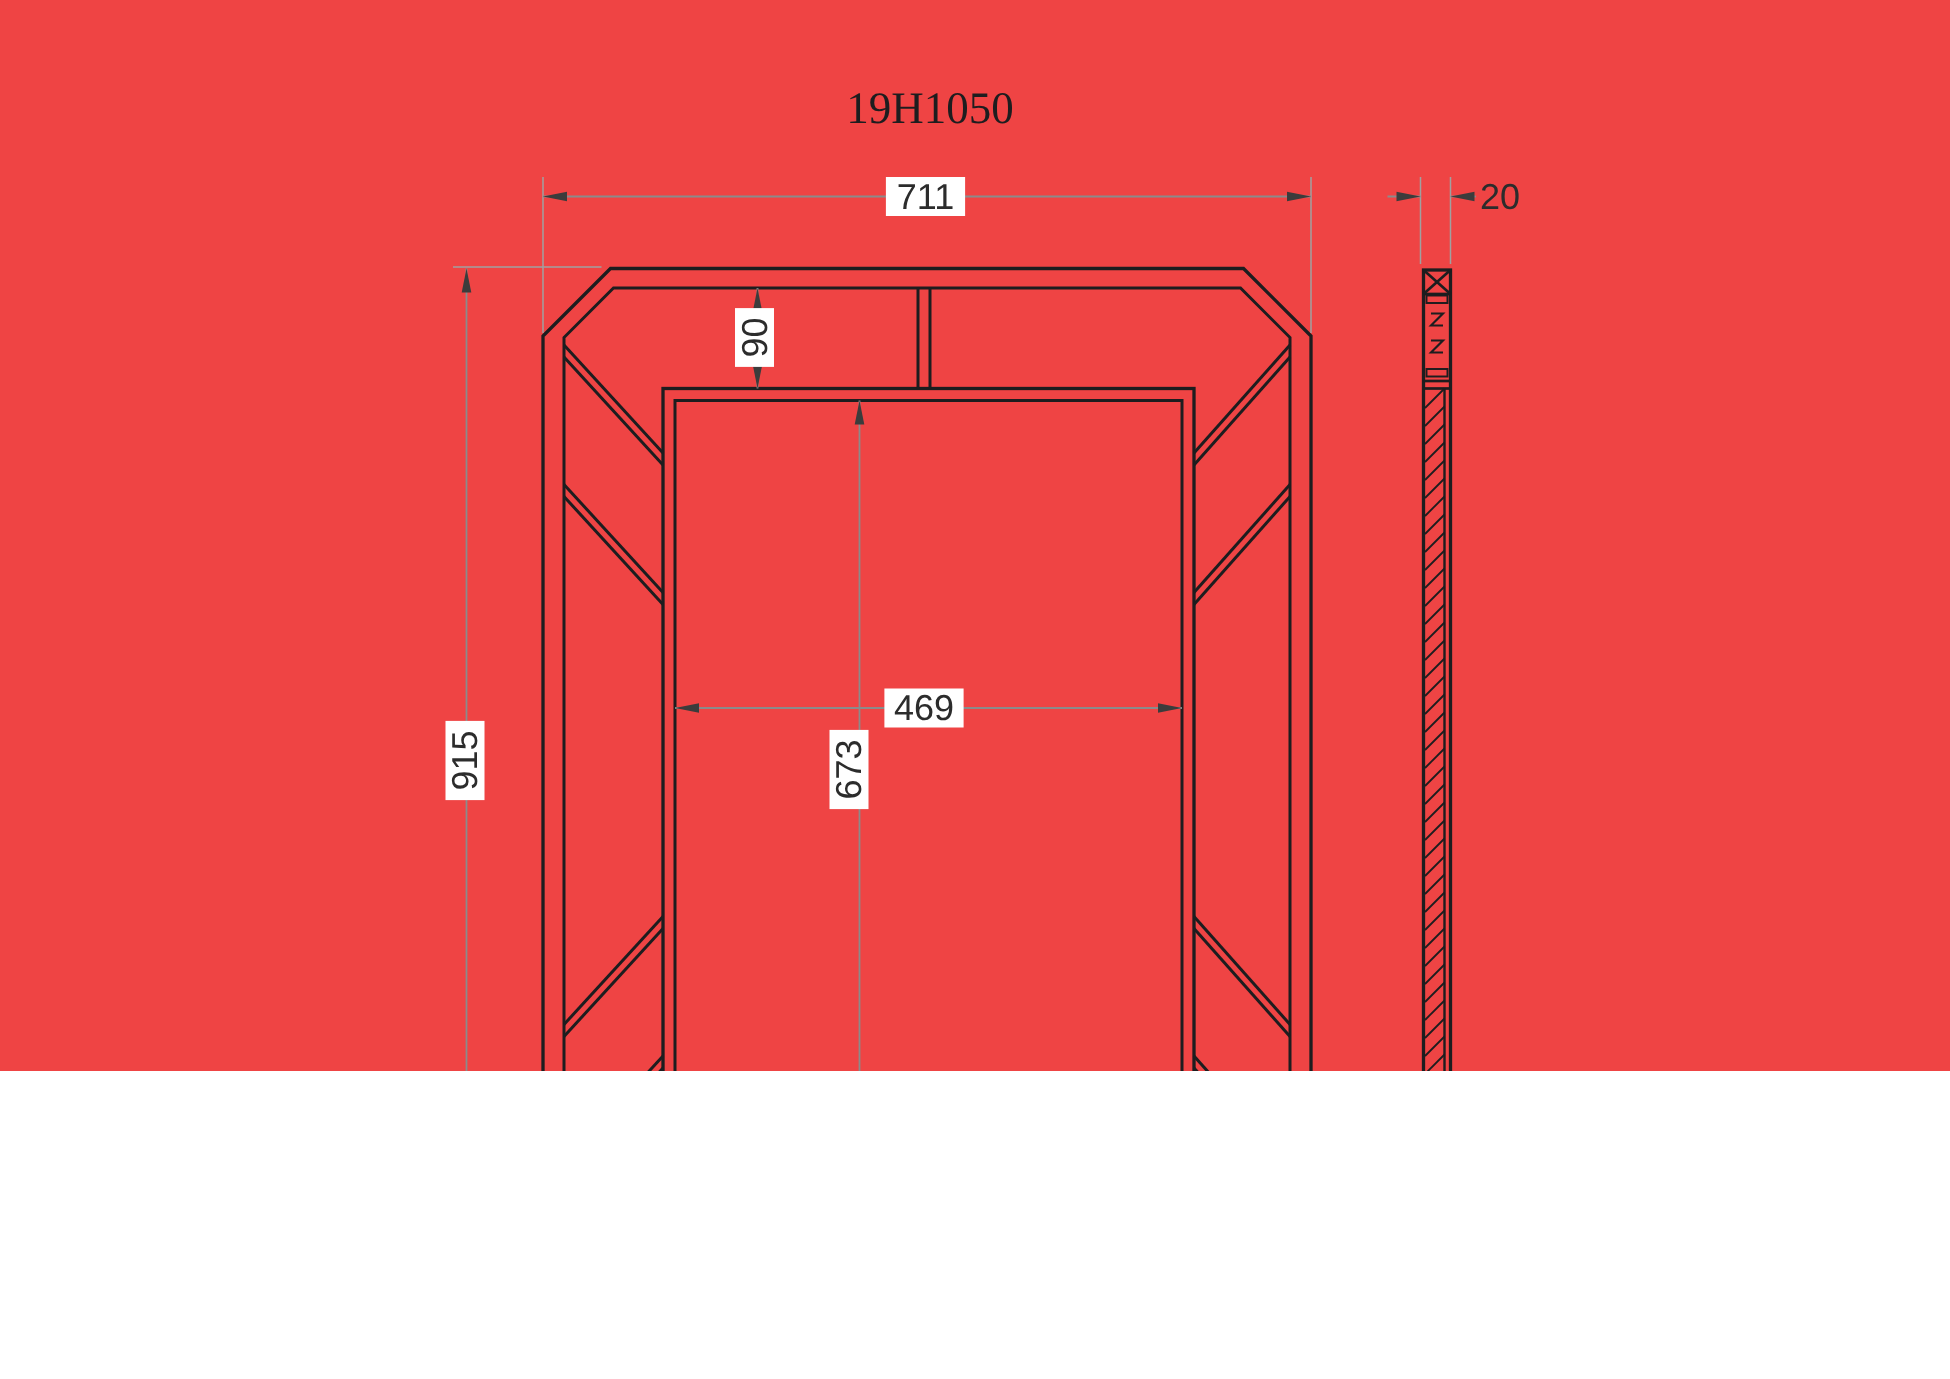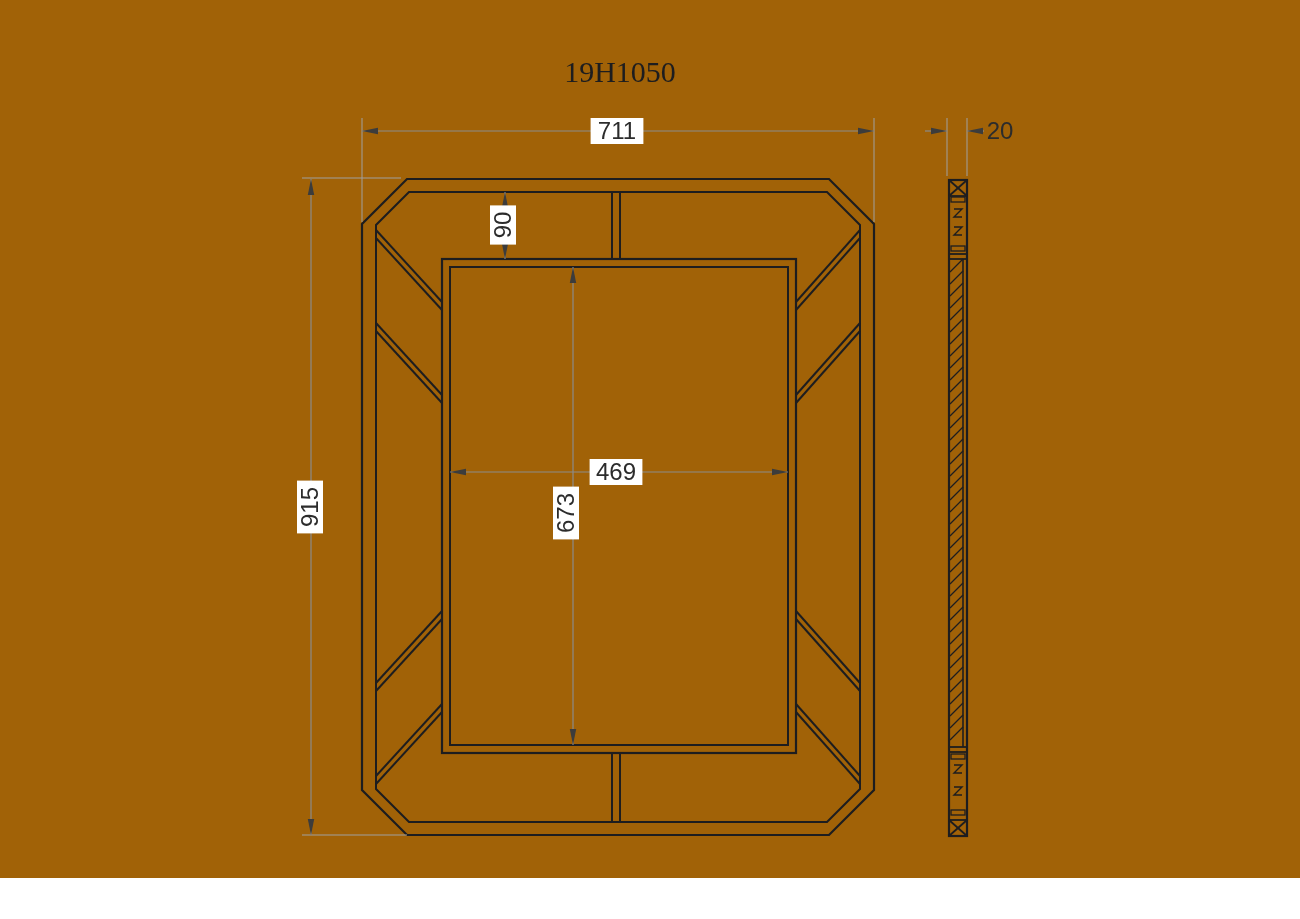--- a/index.html
+++ b/index.html
@@ -1,19 +1,19 @@
 <!DOCTYPE html>
 <html><head>
 <meta charset="utf-8">
 <style>
   html,body{margin:0;padding:0;background:#ffffff;}
   .canvas{
     position:relative;
-    width:1300px;height:878px;
-    background:#a16207;
+    width:1300px;height:714px;
+    background:#ef4444;
     overflow:hidden;
     font-family:"Liberation Sans","DejaVu Sans",sans-serif;
   }
   svg{position:absolute;left:0;top:0;}
   text{user-select:none;}
   .dim-text{
     font-family:"Liberation Sans","DejaVu Sans",sans-serif;
     font-size:24px;
     fill:#2c2c2c;
   }

